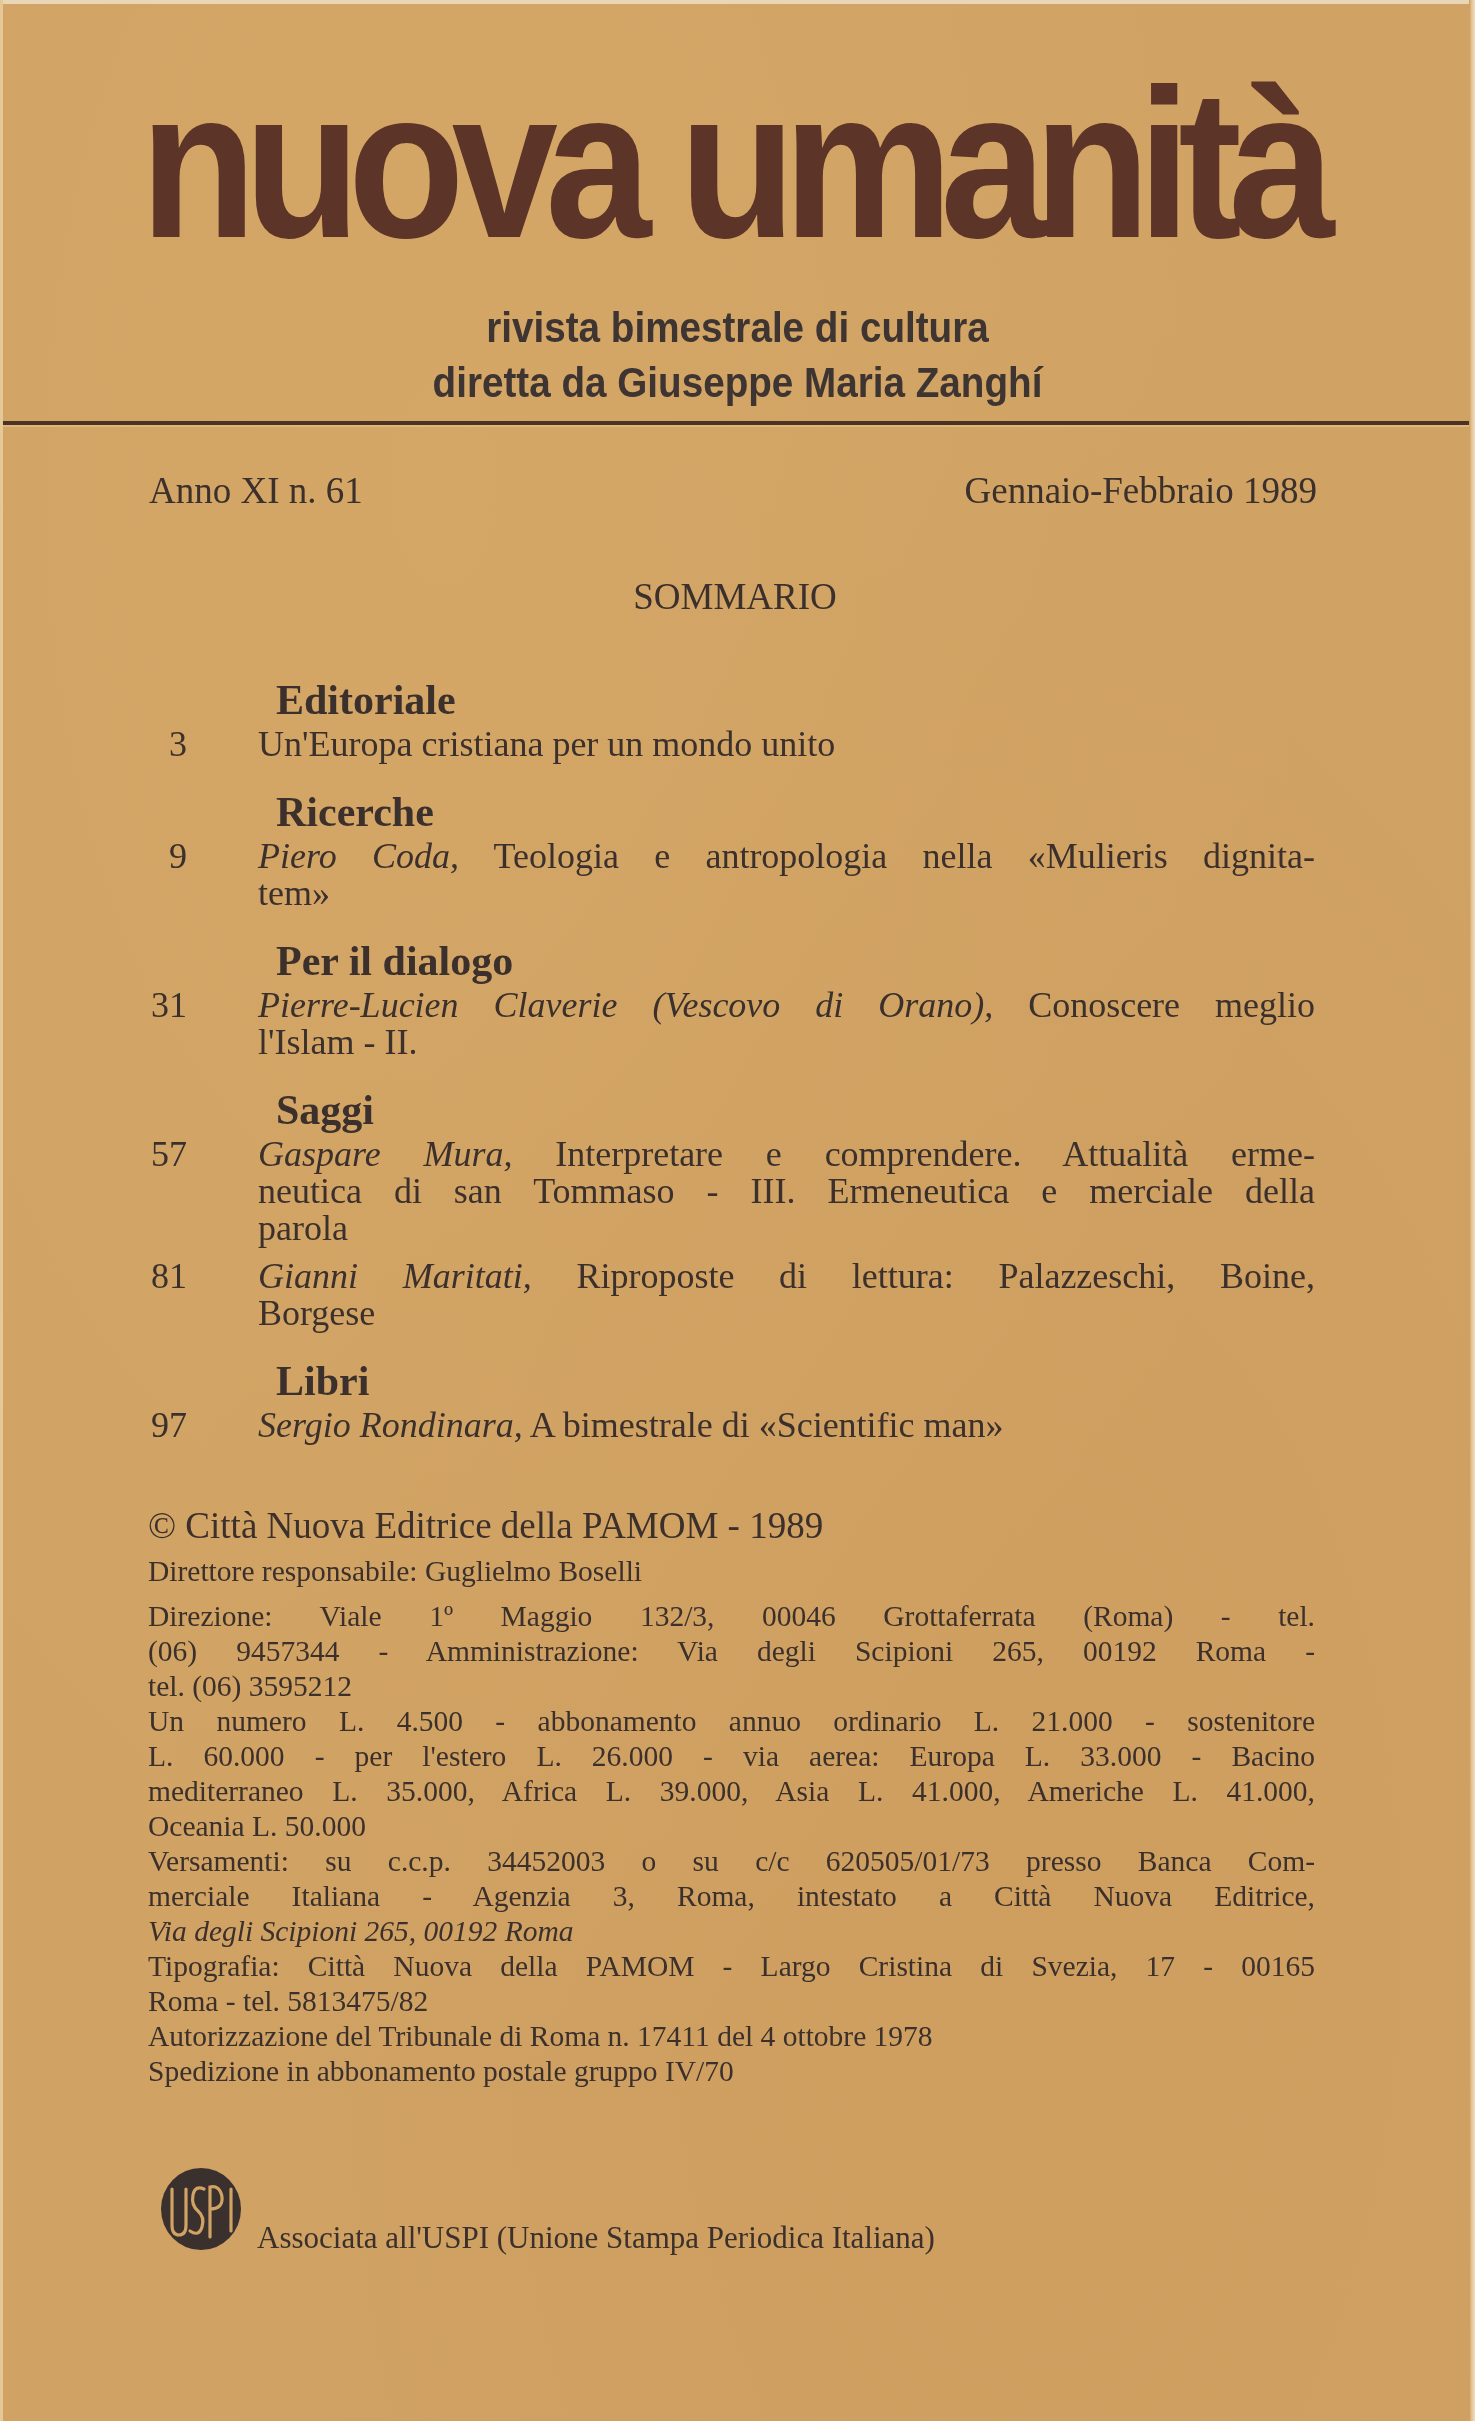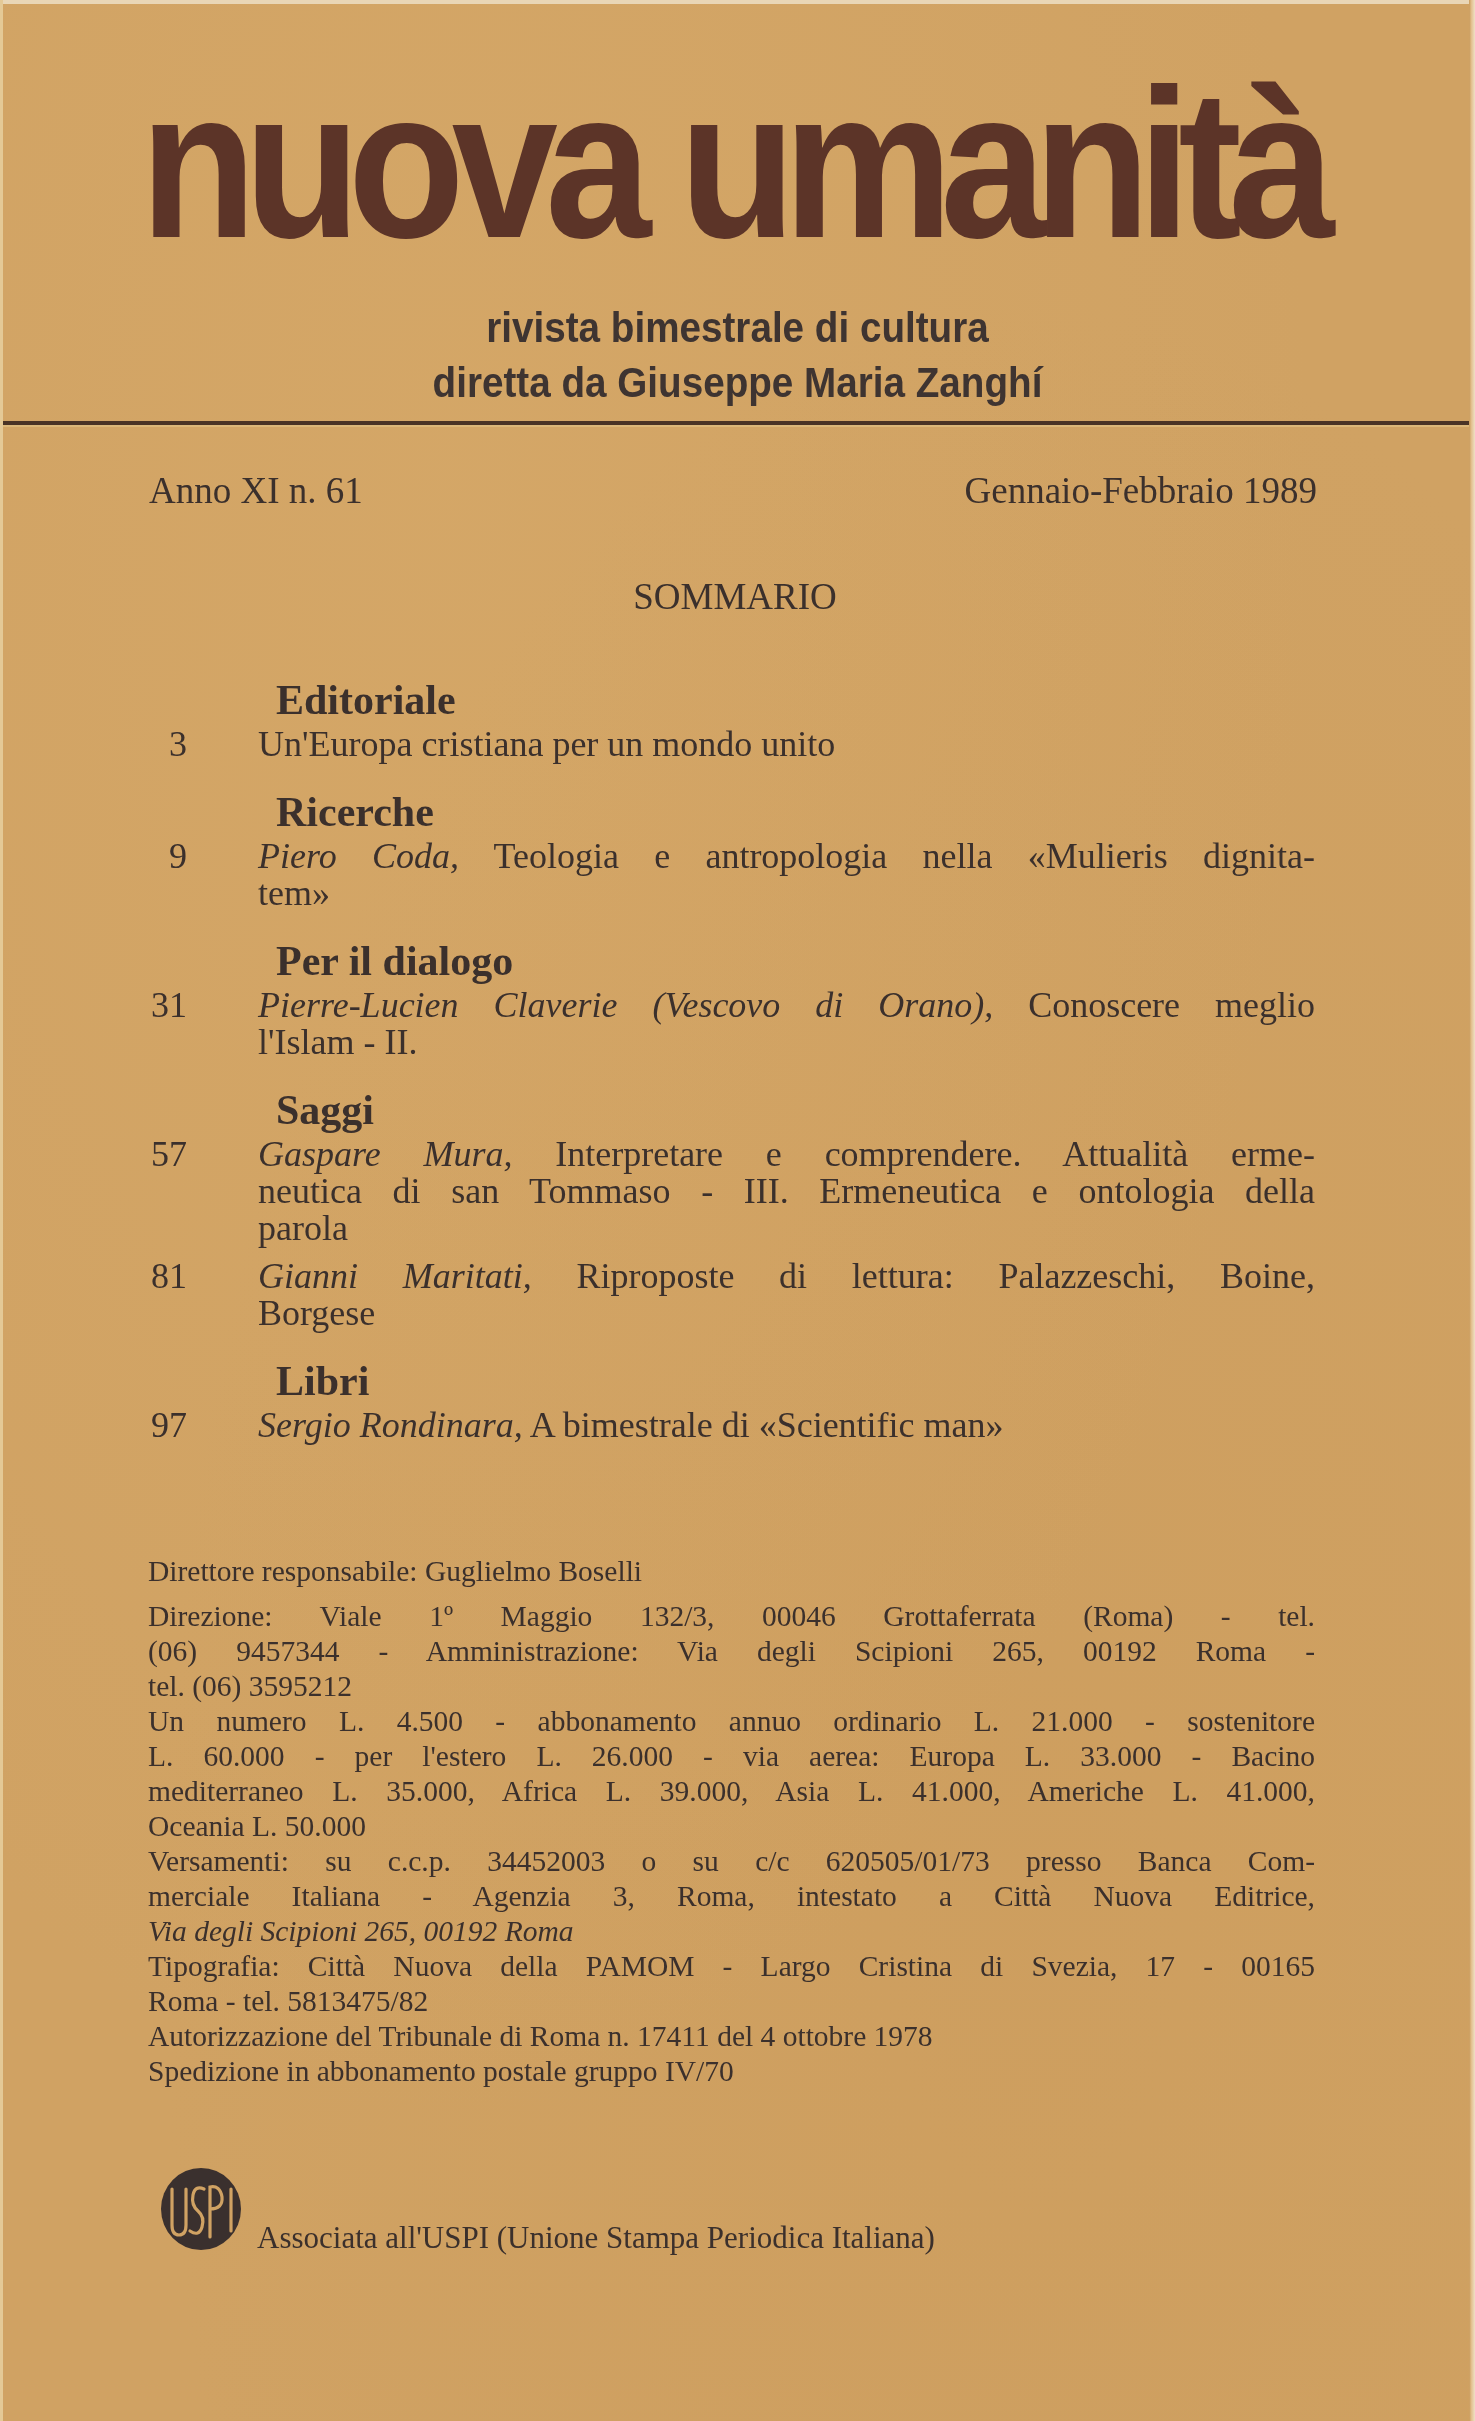--- a/index.html
+++ b/index.html
@@ -92,30 +92,31 @@
       <div class="toc-line toc-num" style="top: 838px;">9</div>
       <div class="toc-line toc-text" style="top: 838px;"><i>Piero Coda,</i> <span>Teologia e antropologia nella «Mulieris dignita-</span></div>
       <div class="toc-line toc-text last" style="top: 875px;"><span>tem»</span></div>
       <div class="toc-line toc-head" style="top: 940px;">Per il dialogo</div>
       <div class="toc-line toc-num" style="top: 987px;">31</div>
       <div class="toc-line toc-text" style="top: 987px;"><i>Pierre-Lucien Claverie (Vescovo di Orano),</i> <span>Conoscere meglio</span></div>
       <div class="toc-line toc-text last" style="top: 1024px;"><span>l'Islam - II.</span></div>
       <div class="toc-line toc-head" style="top: 1089px;">Saggi</div>
       <div class="toc-line toc-num" style="top: 1136px;">57</div>
       <div class="toc-line toc-text" style="top: 1136px;"><i>Gaspare Mura,</i> <span>Interpretare e comprendere. Attualità erme-</span></div>
-      <div class="toc-line toc-text" style="top: 1173px;"><span>neutica di san Tommaso - III. Ermeneutica e ontologia della</span></div>
+      <div class="toc-line toc-text" style="top: 1173px;"><span>neutica di san Tommaso - III. Ermeneutica e merciale della</span></div>
       <div class="toc-line toc-text last" style="top: 1210px;"><span>parola</span></div>
       <div class="toc-line toc-num" style="top: 1258px;">81</div>
       <div class="toc-line toc-text" style="top: 1258px;"><i>Gianni Maritati,</i> <span>Riproposte di lettura: Palazzeschi, Boine,</span></div>
       <div class="toc-line toc-text last" style="top: 1295px;"><span>Borgese</span></div>
       <div class="toc-line toc-head" style="top: 1360px;">Libri</div>
       <div class="toc-line toc-num" style="top: 1407px;">97</div>
       <div class="toc-line toc-text last" style="top: 1407px;"><i>Sergio Rondinara,</i> <span>A bimestrale di «Scientific man»</span></div>
     </div>
 
+  <div class="colophon-copy">© Città Nuova Editrice della PAMOM - 1989</div>
   <div id="colophon">
       <div class="col-line last" style="top: 1557px;">Direttore responsabile: Guglielmo Boselli</div>
       <div class="col-line" style="top: 1602px;">Direzione: Viale 1º Maggio 132/3, 00046 Grottaferrata (Roma) - tel.</div>
       <div class="col-line" style="top: 1637px;">(06) 9457344 - Amministrazione: Via degli Scipioni 265, 00192 Roma -</div>
       <div class="col-line last" style="top: 1672px;">tel. (06) 3595212</div>
       <div class="col-line" style="top: 1707px;">Un numero L. 4.500 - abbonamento annuo ordinario L. 21.000 - sostenitore</div>
       <div class="col-line" style="top: 1742px;">L. 60.000 - per l'estero L. 26.000 - via aerea: Europa L. 33.000 - Bacino</div>
       <div class="col-line" style="top: 1777px;">mediterraneo L. 35.000, Africa L. 39.000, Asia L. 41.000, Americhe L. 41.000,</div>
       <div class="col-line last" style="top: 1812px;">Oceania L. 50.000</div>
       <div class="col-line" style="top: 1847px;">Versamenti: su c.c.p. 34452003 o su c/c 620505/01/73 presso Banca Com-</div>

